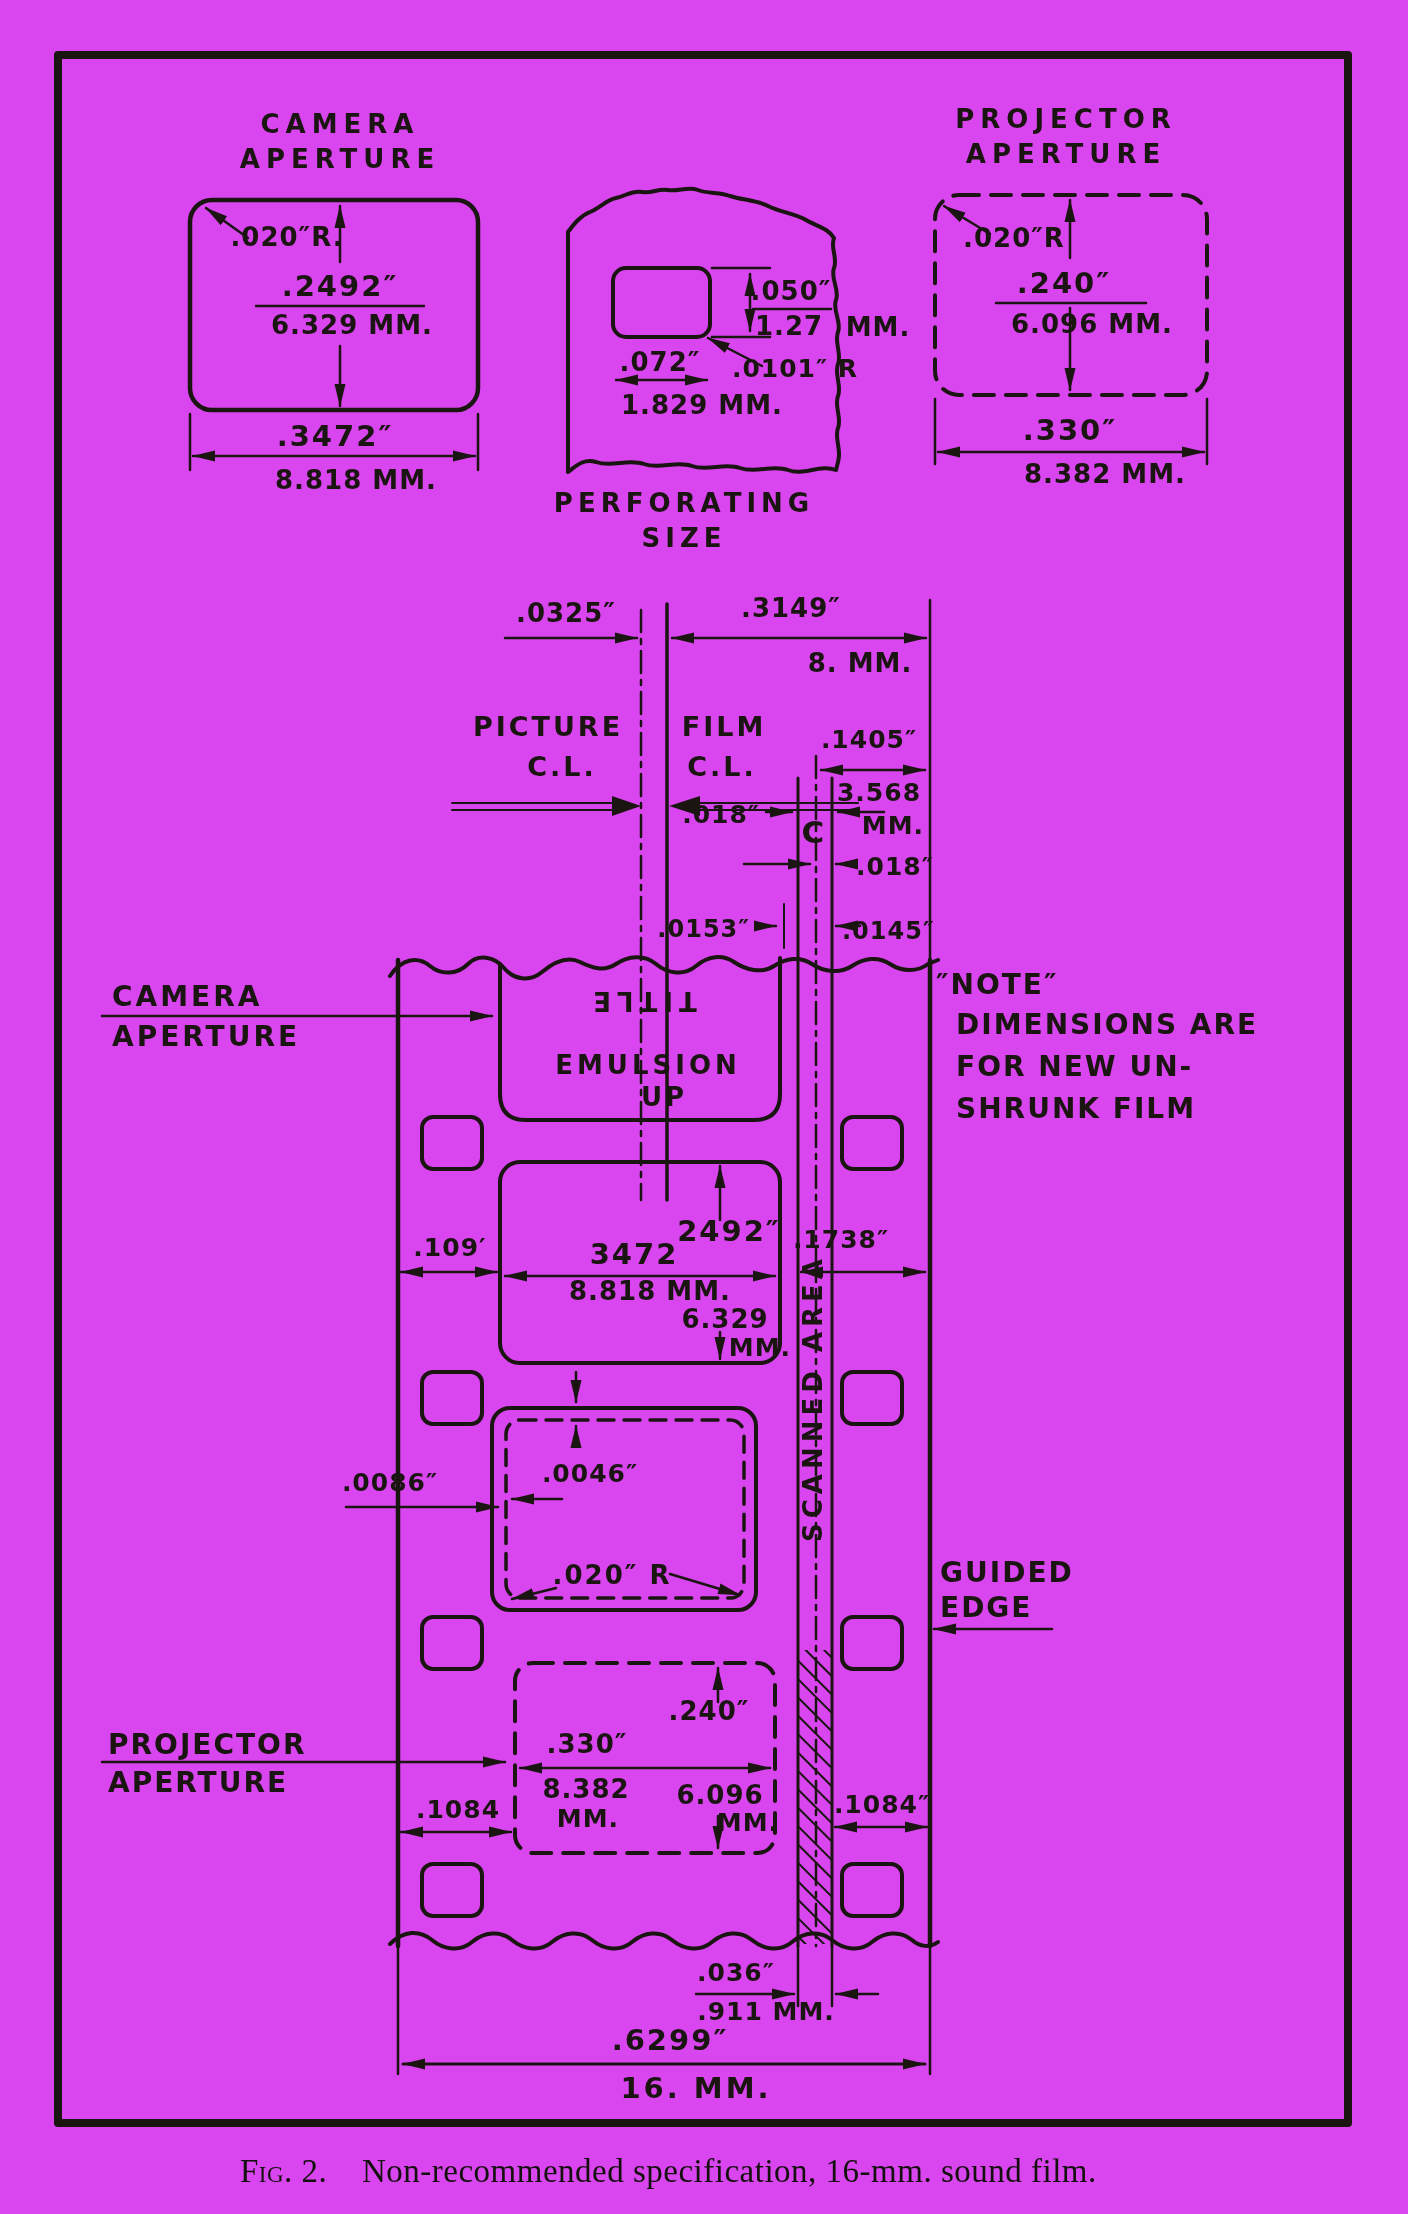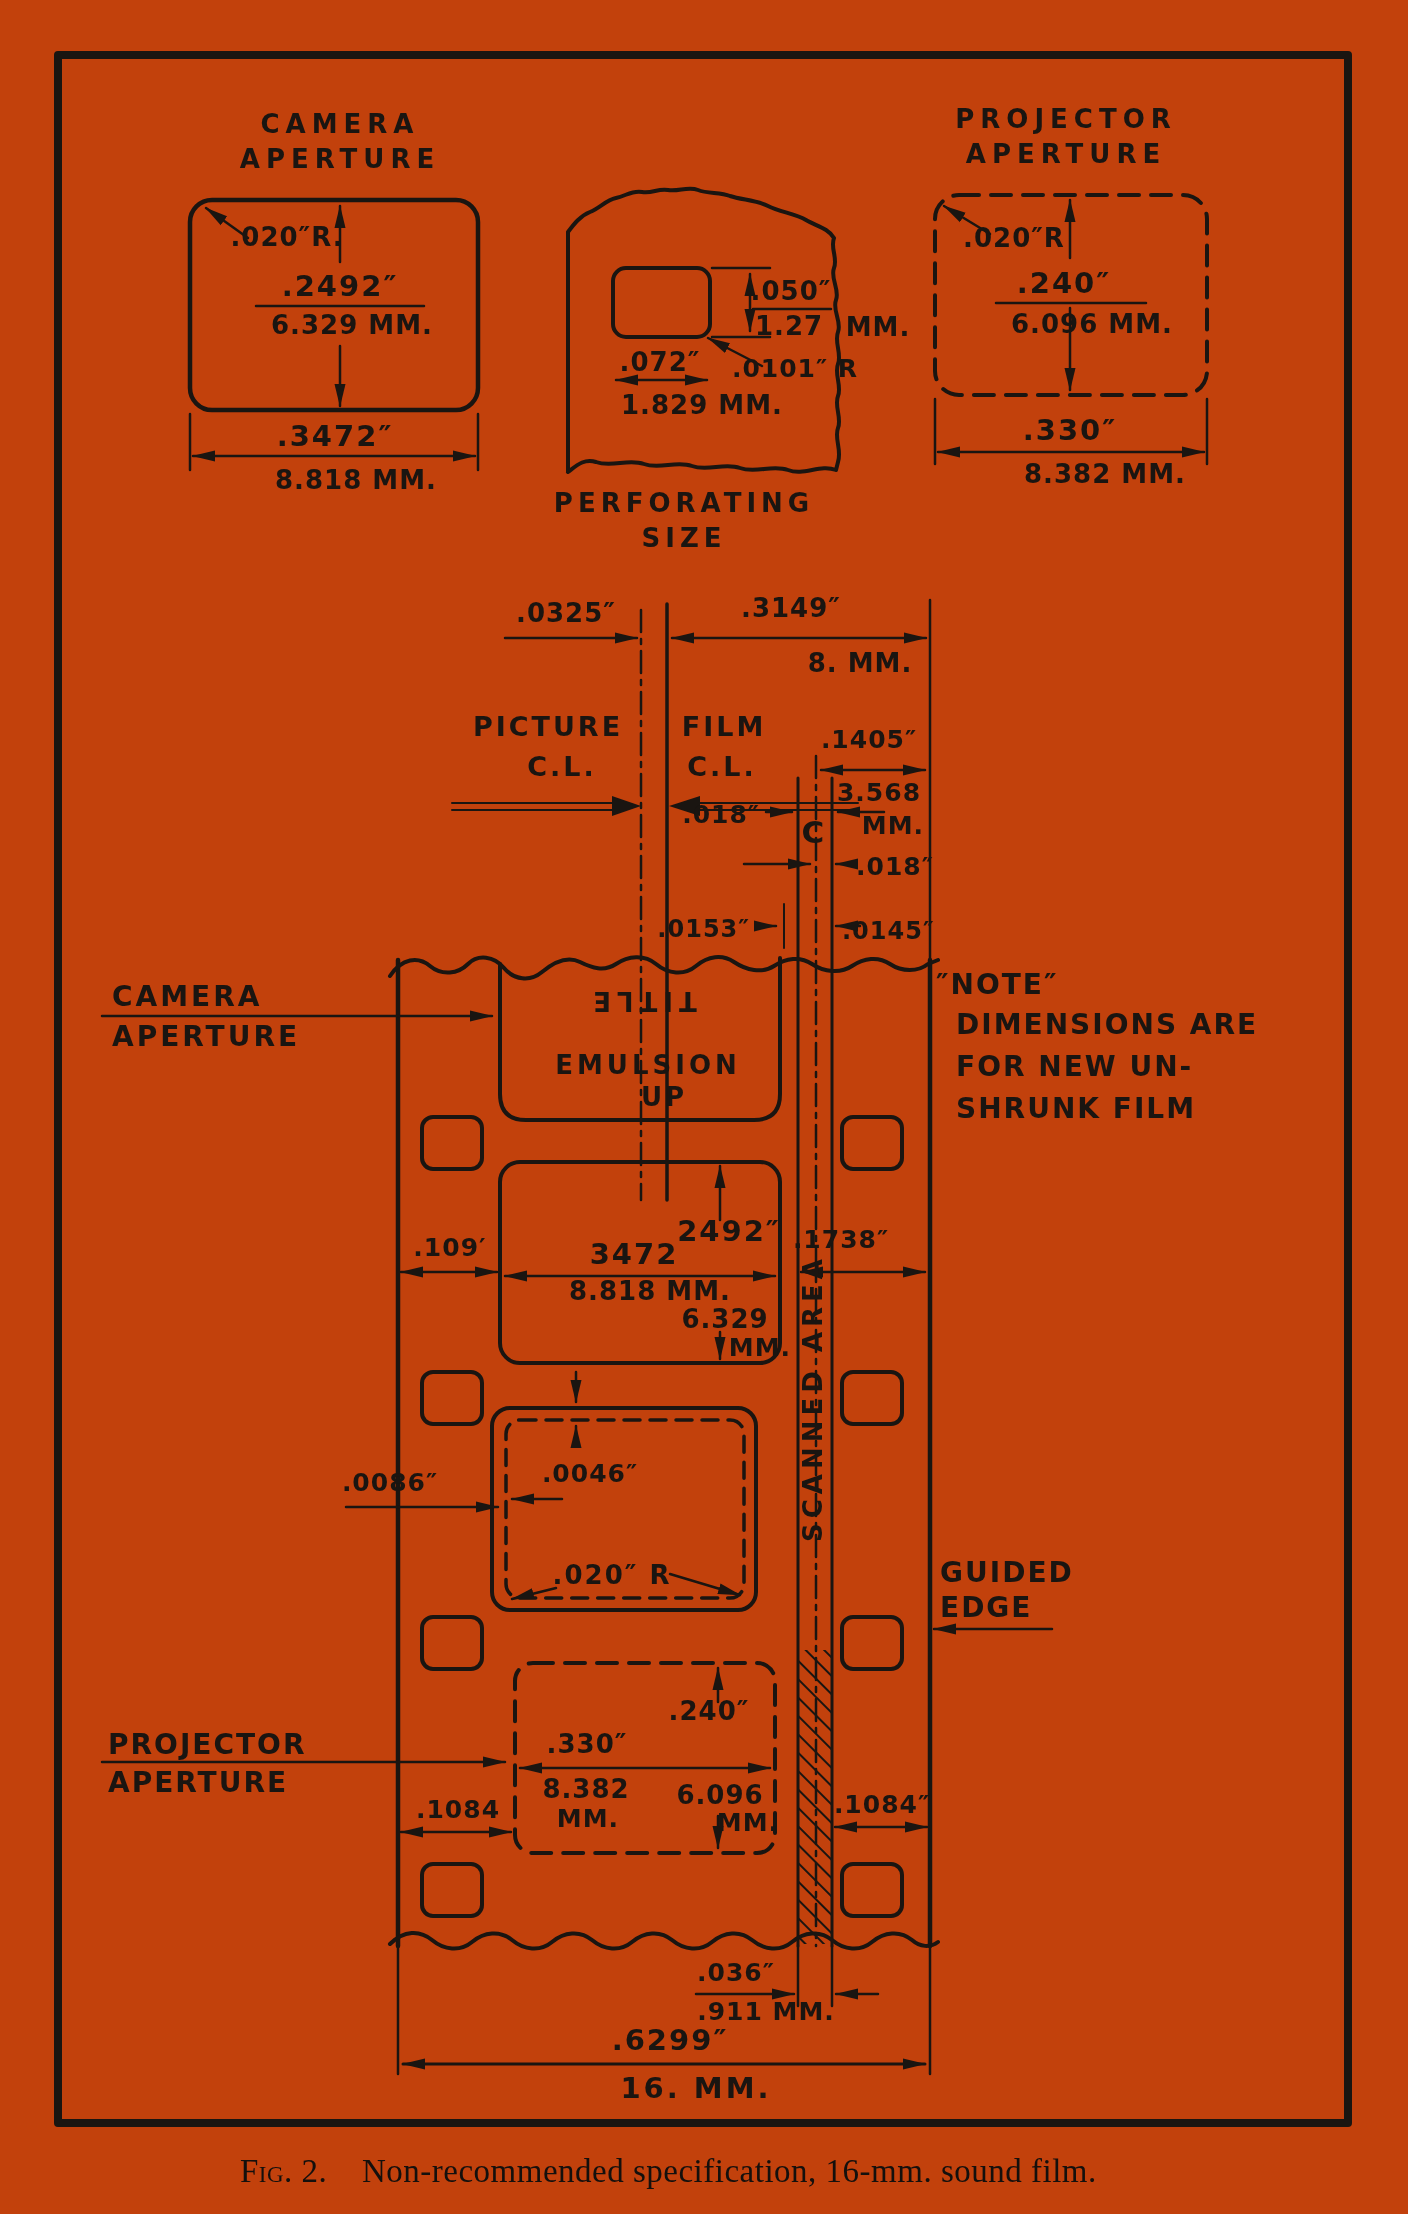--- a/index.html
+++ b/index.html
@@ -1,16 +1,16 @@
 <!DOCTYPE html>
 <html><head>
 <meta charset="utf-8">
 <style>
   html,body{margin:0;padding:0;background:#e9e7e2;}
-  .stage{position:relative;width:1408px;height:2214px;background:#c2410c;margin:0 auto;overflow:hidden;}
+  .stage{position:relative;width:1408px;height:2214px;background:#d946ef;margin:0 auto;overflow:hidden;}
   svg{position:absolute;left:0;top:0;}
   svg text{font-family:"DejaVu Sans",sans-serif;font-weight:700;fill:#1a1511;}
   .ls1{letter-spacing:1px}.ls2{letter-spacing:2px}.ls3{letter-spacing:3px}
   .ls4{letter-spacing:4px}.ls5{letter-spacing:5px}.ls6{letter-spacing:6px}
   .cap{font-family:"Liberation Serif",serif;font-weight:400;fill:#14100d;letter-spacing:0.5px}
   .sc{font-variant:small-caps}
   .ln{stroke:#1a1511;fill:none;stroke-linecap:round;stroke-linejoin:round}
 </style>
 </head>
 <body>

